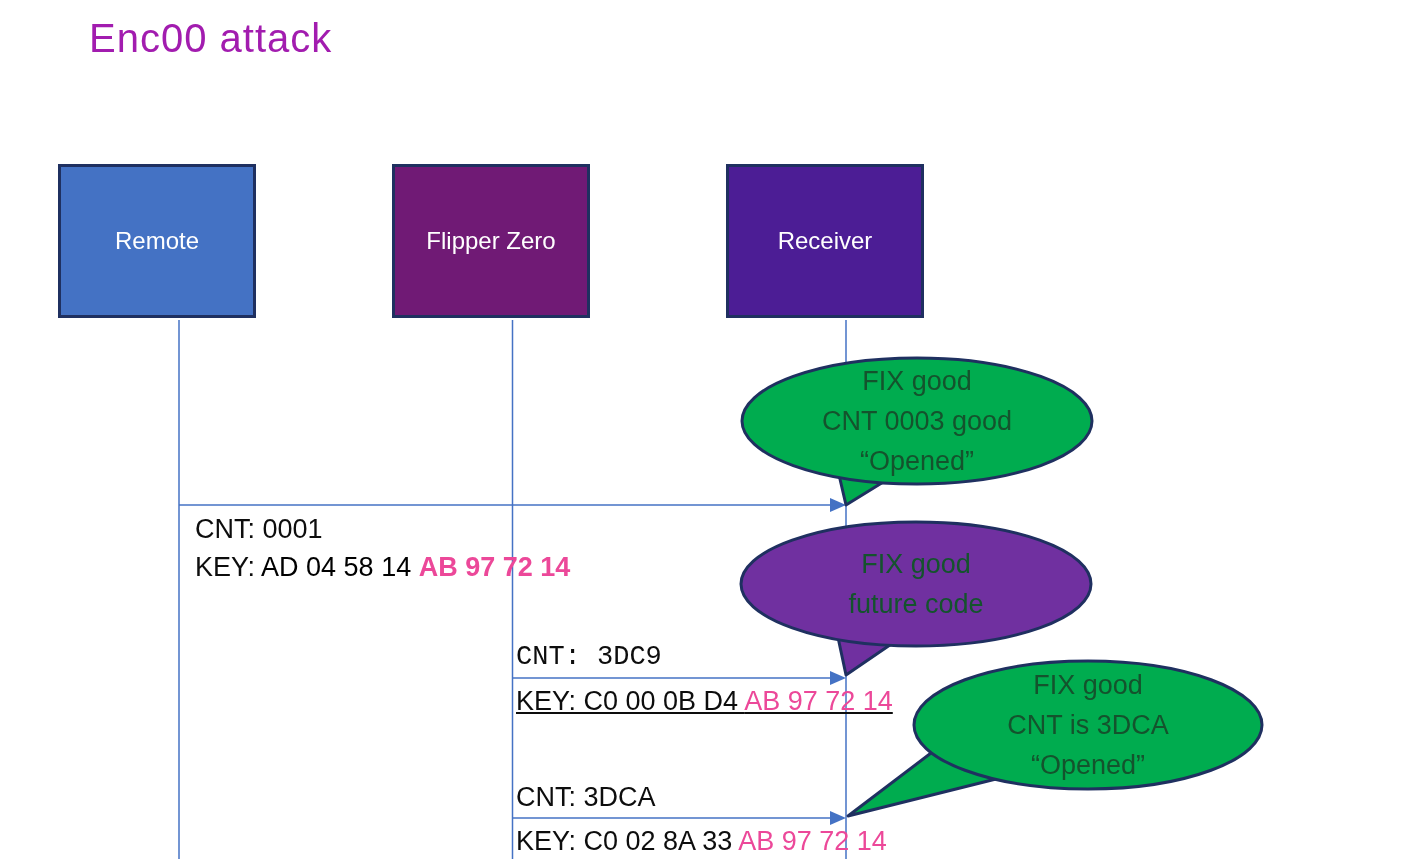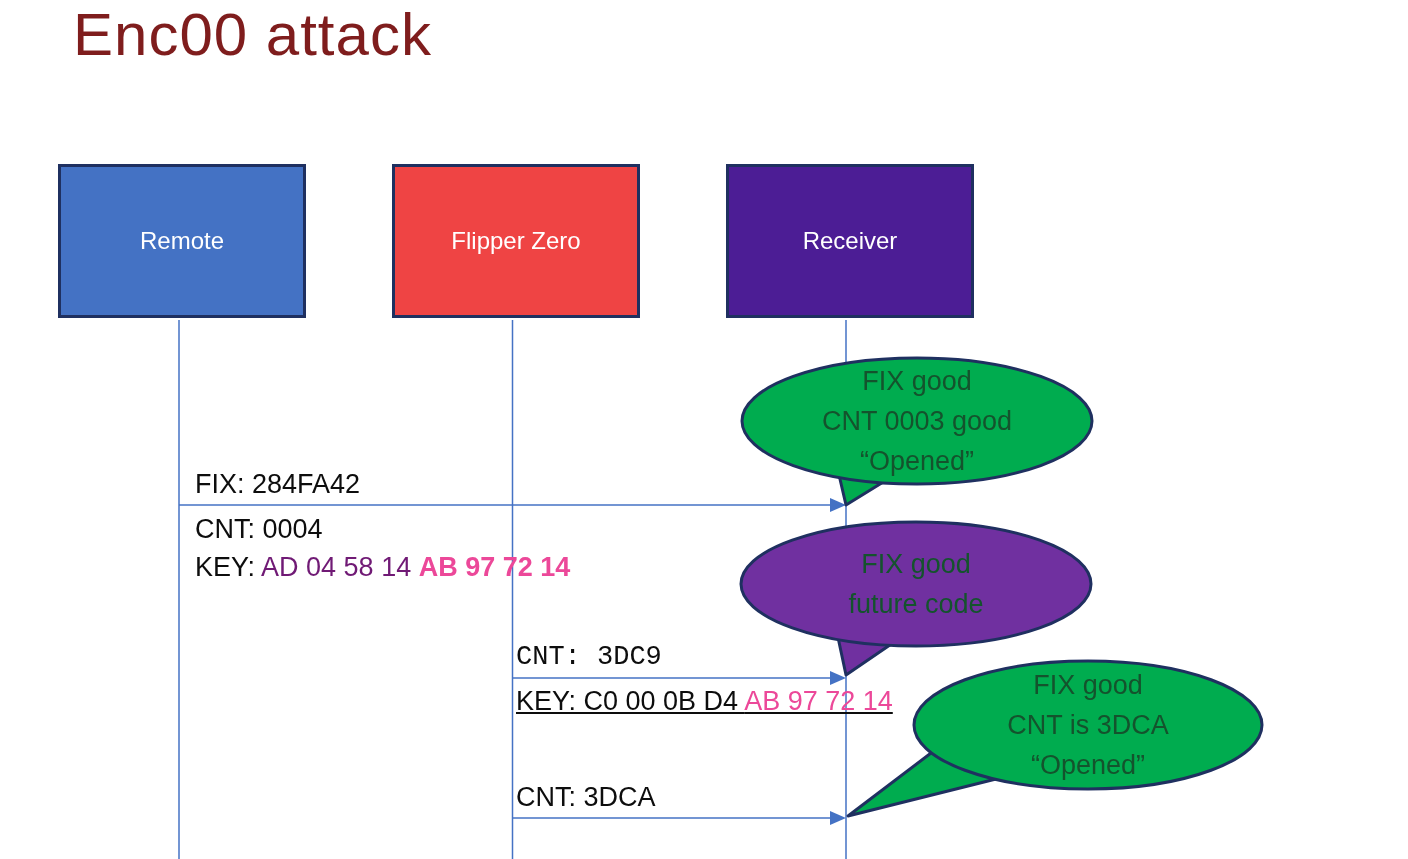--- a/index.html
+++ b/index.html
@@ -2,40 +2,40 @@
 <html><head>
 <meta charset="utf-8">
 <style>
   html,body{margin:0;padding:0;background:#fff;}
   .stage{
     position:relative;width:1408px;height:859px;background:#ffffff;
     font-family:"Liberation Sans",sans-serif;overflow:hidden;
   }
   .layer{position:absolute;left:0;top:0;}
   .title{
-    position:absolute;left:73px;top:0px;margin:0;
-    font-size:60px;font-weight:300;color:#7f1d1d;letter-spacing:1px;
+    position:absolute;left:73px;top:0px;margin:16px;
+    font-size:40px;font-weight:300;color:#a21caf;letter-spacing:1px;
   }
   .actor{
-    position:absolute;top:164px;width:248px;height:154px;
+    position:absolute;top:164px;width:198px;height:154px;
     border:3px solid #1f3060;box-sizing:border-box;
     display:flex;align-items:center;justify-content:center;
     color:#ffffff;font-size:24px;
   }
   .actor-remote{left:58px;background:#4472C4;}
-  .actor-flipper{left:392px;background:#ef4444;}
+  .actor-flipper{left:392px;background:#701a75;}
   .actor-receiver{left:726px;background:#4c1d95;}
   .lifeline{stroke:#4472C4;stroke-width:1.5;}
   .msg-line{stroke:#4472C4;stroke-width:1.5;}
   .arrow-head{fill:#4472C4;stroke:none;}
   .callout-shape{stroke:#1f3060;stroke-width:3;stroke-linejoin:round;}
   .msg{
     position:absolute;font-size:27px;line-height:36px;color:#0d0d0d;white-space:nowrap;
   }
-  .key-red{color:#701a75;}
+  .key-red{color:#000000;}
   .key-green{color:#ec4899;}
   .bold{font-weight:bold;}
   .callout-text{
     position:absolute;display:flex;flex-direction:column;align-items:center;
     justify-content:center;text-align:center;color:#14532d;
     font-size:27px;line-height:40px;
   }
 </style>
 </head>
 <body>
@@ -80,32 +80,34 @@
   <div class="actor actor-remote">
     <span>Remote</span>
   </div>
   <div class="actor actor-flipper">
     <span>Flipper Zero</span>
   </div>
   <div class="actor actor-receiver">
     <span>Receiver</span>
   </div>
 
-  <div class="msg" style="left:195px;top:466px;">FIX: 284FA42</div>
-  <div class="msg" style="left:195px;top:511px;">CNT: 0004</div>
+  <div class="msg" style="left:195px;top:511px;">CNT: 0001</div>
   <div class="msg" style="left:195px;top:549px;">
     <span>KEY: </span><span class="key-red">AD 04 58 14 </span><span class="key-green bold">AB 97 72 14</span>
   </div>
 
   <div class="msg" style="left:516px;top:639px;font-family:Liberation Mono, monospace;">CNT: 3DC9</div>
   <div class="msg" style="left:516px;top:683px;text-decoration:underline;">
     <span>KEY: C0 00 0B D4 </span><span class="key-green">AB 97 72 14</span>
   </div>
 
   <div class="msg" style="left:516px;top:779px;">CNT: 3DCA</div>
+  <div class="msg" style="left:516px;top:823px;">
+    <span>KEY: C0 02 8A 33 </span><span class="key-green">AB 97 72 14</span>
+  </div>
 
   <div class="callout-text" style="left:742px;top:358px;width:350px;height:126px;">
     <div>FIX good</div>
     <div>CNT 0003 good</div>
     <div>“Opened”</div>
   </div>
   <div class="callout-text" style="left:741px;top:522px;width:350px;height:124px;">
     <div>FIX good</div>
     <div>future code</div>
   </div>

